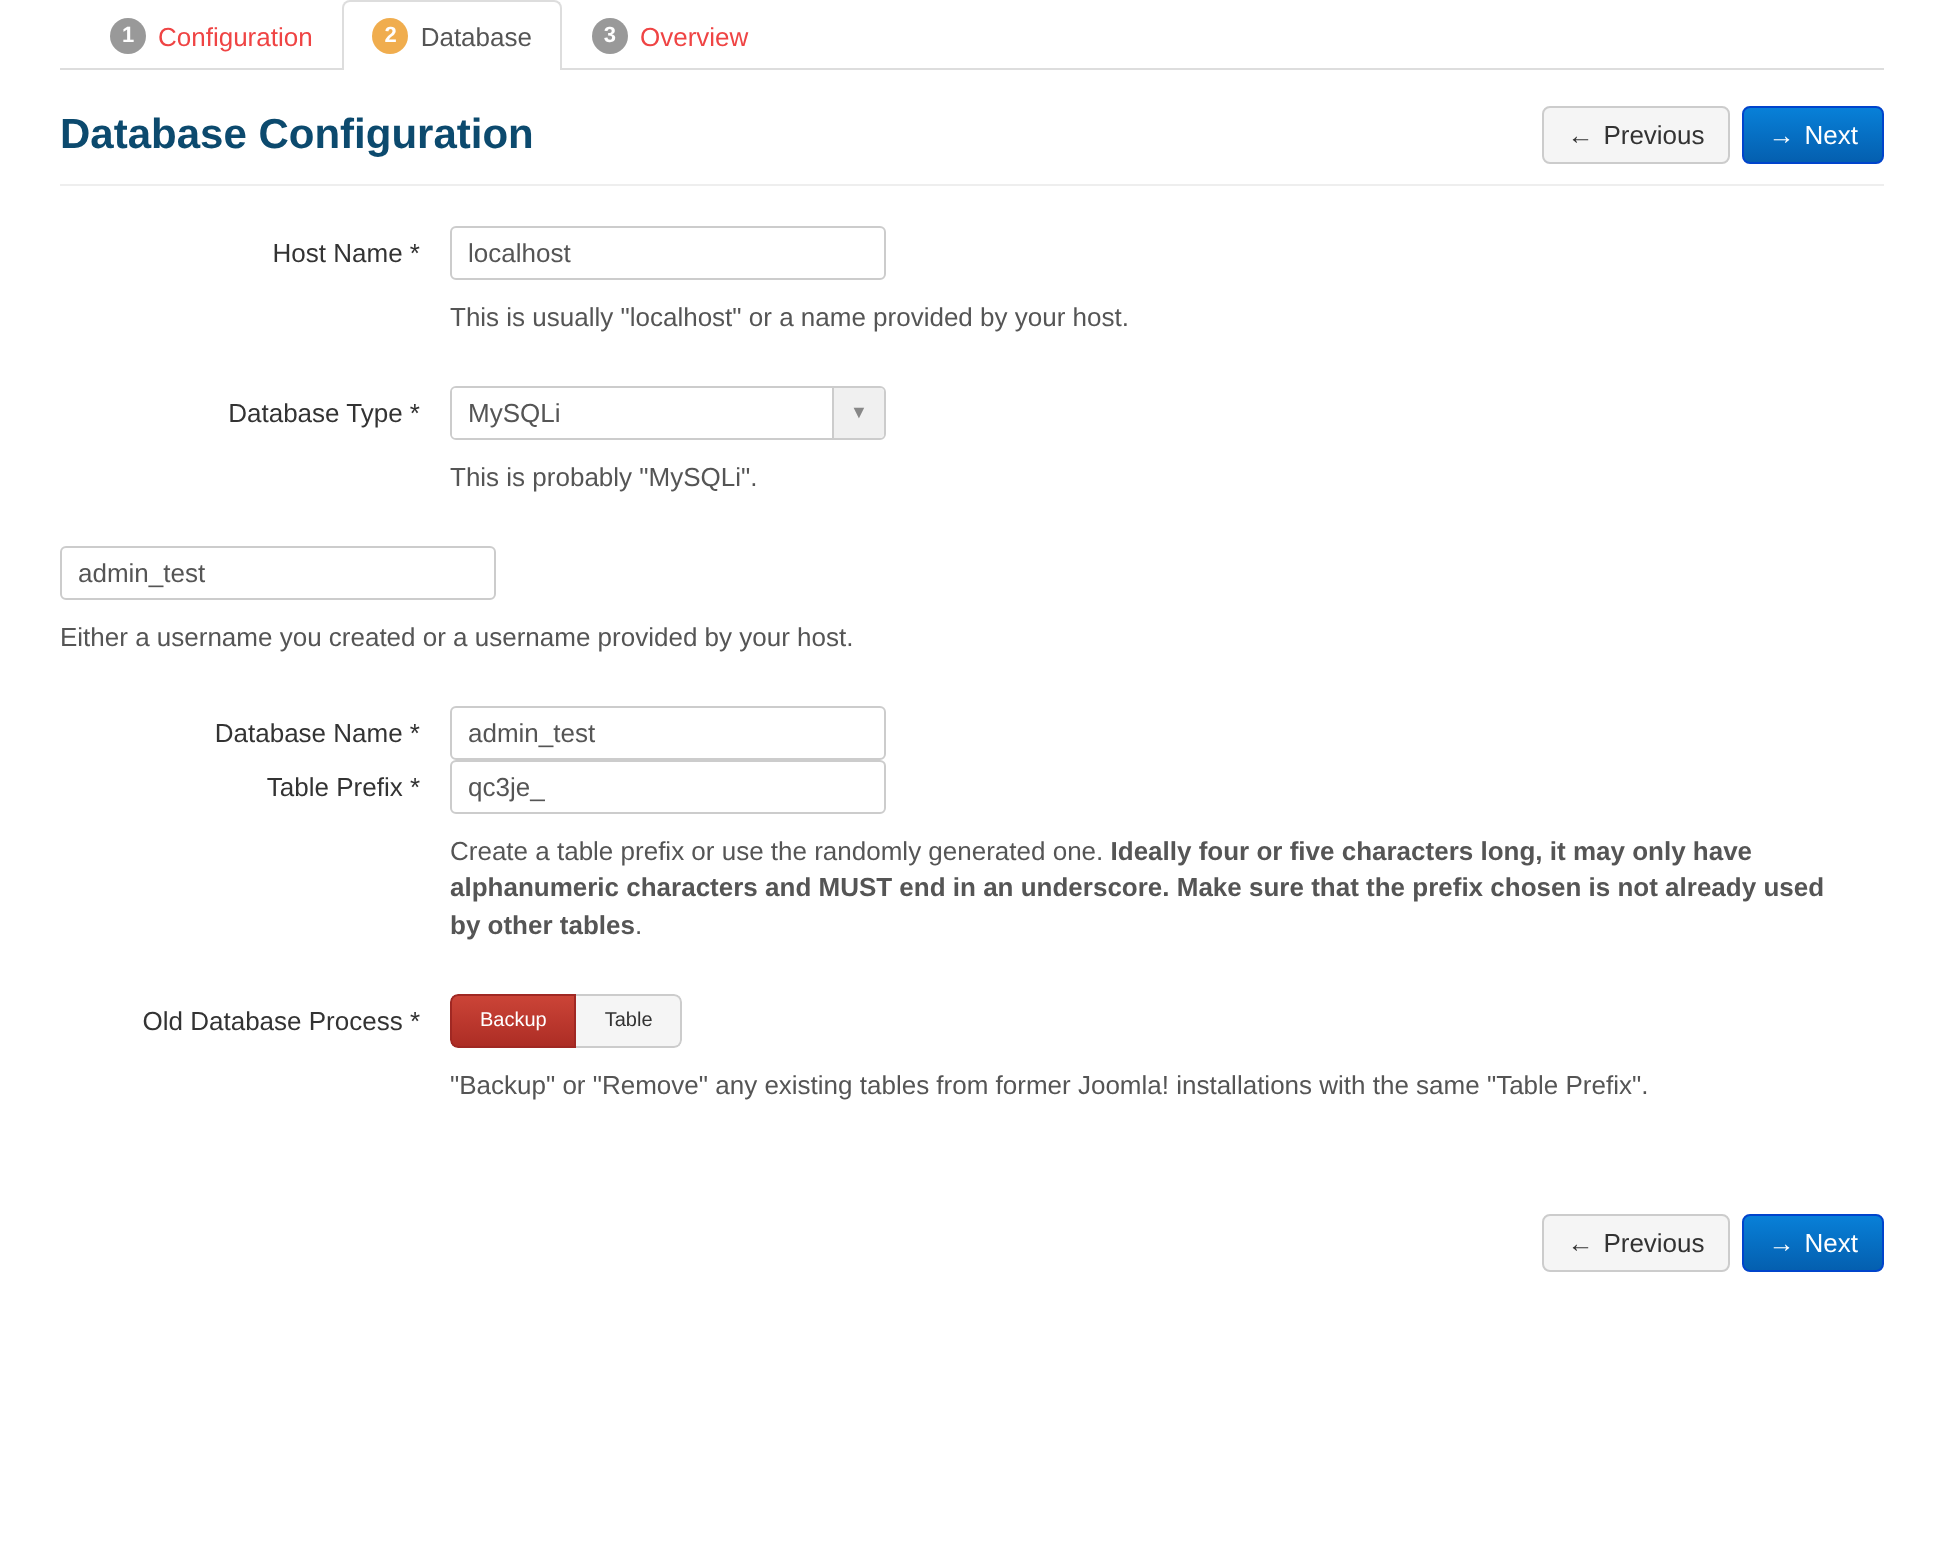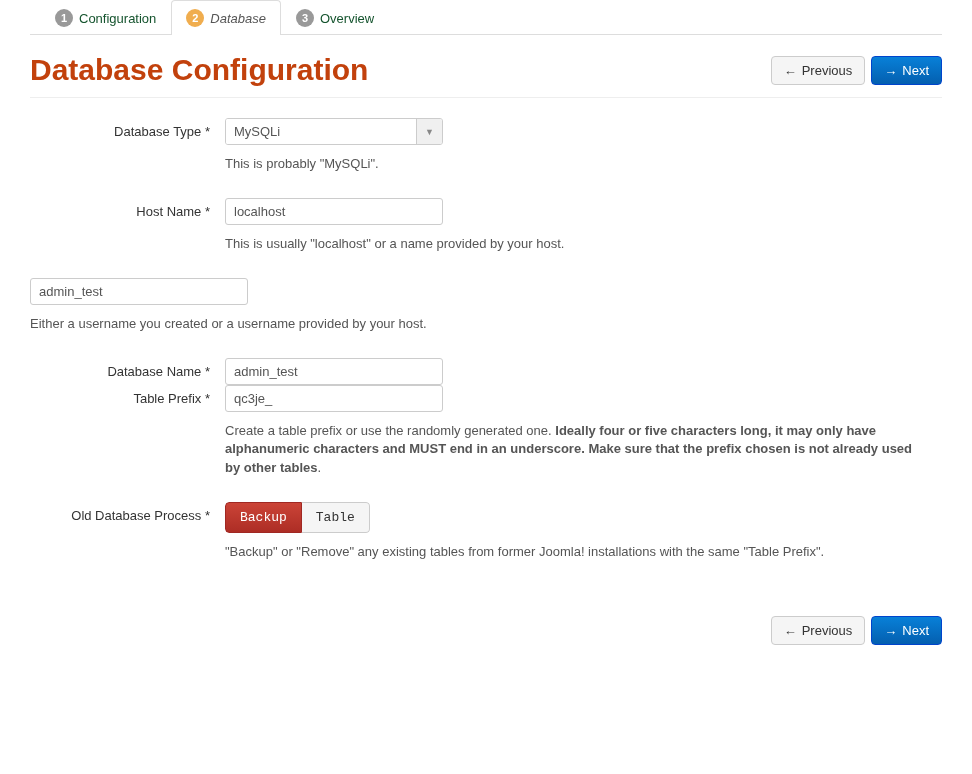--- a/index.html
+++ b/index.html
@@ -3,41 +3,41 @@
 <meta charset="utf-8">
 <style>
 * { box-sizing: border-box; margin: 0; padding: 0; }
 body { font-family: Arial, Helvetica, sans-serif; font-size: 13px; color: #555; background: #fff; width: 972px; }
 .container { padding: 0 30px 30px 30px; }
 .tabs { display: flex; border-bottom: 1px solid #ddd; padding-left: 10px; }
 .tab { display: flex; align-items: center; padding: 8px 14px; cursor: pointer; border: 1px solid transparent; border-bottom: none; border-radius: 4px 4px 0 0; margin-bottom: -1px; }
 .tab.active { border-color: #ddd; background: #fff; }
 .tab-badge { display: inline-flex; align-items: center; justify-content: center; width: 18px; height: 18px; border-radius: 9px; background: #999; color: #fff; font-size: 11px; font-weight: bold; margin-right: 6px; }
 .tab.active .tab-badge { background: #f0ad4e; }
-.tab-label { color: #14532d; font-size: 13px; }
-.tab.active .tab-label { color: #555; font-style: italic; }
+.tab-label { color: #ef4444; font-size: 13px; }
+.tab.active .tab-label { color: #555; }
 .header-row { display: flex; justify-content: space-between; align-items: center; margin-top: 18px; padding-bottom: 10px; border-bottom: 1px solid #eee; }
-h1 { font-size: 30px; font-weight: bold; color: #c2410c; }
+h1 { font-size: 21px; font-weight: bold; color: #0c4a6e; }
 .btn-group { display: flex; gap: 6px; }
 .btn { display: inline-flex; align-items: center; padding: 6px 12px; border-radius: 4px; border: 1px solid #ccc; background: #f5f5f5; color: #333; font-size: 13px; cursor: pointer; }
 .btn-primary { background: #006dcc; background: linear-gradient(#0880d8,#045faf); border-color: #0044cc; color: #fff; }
 .btn .arrow { margin-right: 5px; font-weight: bold; }
 .btn-primary .arrow { margin-right: 5px; }
 .form { margin-top: 20px; }
 .form-row { display: flex; margin-bottom: 0; }
 .form-label { width: 195px; text-align: right; padding-right: 15px; padding-top: 6px; color: #333; font-size: 13px; }
 .form-control-wrap { flex: 1; max-width: 700px; }
 .form-input { width: 218px; padding: 5px 8px; border: 1px solid #ccc; border-radius: 3px; font-size: 13px; color: #555; background: #fff; }
 .select-wrap { display: inline-flex; border: 1px solid #ccc; border-radius: 3px; overflow: hidden; }
 .select-display { width: 190px; padding: 5px 8px; font-size: 13px; color: #555; background: #fff; }
 .select-arrow { width: 26px; display: flex; align-items: center; justify-content: center; background: #f0f0f0; border-left: 1px solid #ccc; color: #888; font-size: 9px; }
 .help-text { margin-top: 10px; margin-bottom: 24px; color: #555; font-size: 13px; line-height: 1.45; }
 .help-text .bold, .help-strong { font-weight: bold; }
 .btn-toggle-group { display: inline-flex; border-radius: 4px; overflow: hidden; }
-.btn-toggle { padding: 7px 14px; border: 1px solid #ccc; background: #f5f5f5; color: #333; font-size: 13px; cursor: pointer; font-family: Liberation Mono, monospace; }
+.btn-toggle { padding: 7px 14px; border: 1px solid #ccc; background: #f5f5f5; color: #333; font-size: 10px; cursor: pointer; }
 .btn-toggle.active { background: #bd362f; background: linear-gradient(#cb4437,#ad2d25); border-color: #a02823; color: #fff; }
 .btn-toggle:first-child { border-radius: 4px 0 0 4px; }
 .btn-toggle:last-child { border-radius: 0 4px 4px 0; border-left: none; }
 .footer-row { display: flex; justify-content: flex-end; margin-top: 30px; }
 </style>
 </head>
 <body>
 
 <div class="container">
 
@@ -66,35 +66,35 @@
       <button class="btn btn-primary">
         <span class="arrow">→</span>
         <span>Next</span>
       </button>
     </div>
   </div>
 
   <div class="form">
 
     <div class="form-row">
+      <div class="form-label">Host Name *</div>
+      <div class="form-control-wrap">
+        <input class="form-input" value="localhost" style="">
+        <div class="help-text">This is usually "localhost" or a name provided by your host.</div>
+      </div>
+    </div>
+
+    <div class="form-row">
       <div class="form-label">Database Type *</div>
       <div class="form-control-wrap">
         <div class="select-wrap">
           <div class="select-display">MySQLi</div>
           <div class="select-arrow">▼</div>
         </div>
         <div class="help-text">This is probably "MySQLi".</div>
-      </div>
-    </div>
-
-    <div class="form-row">
-      <div class="form-label">Host Name *</div>
-      <div class="form-control-wrap">
-        <input class="form-input" value="localhost" style="">
-        <div class="help-text">This is usually "localhost" or a name provided by your host.</div>
       </div>
     </div>
 
     <div class="form-row">
       <div class="form-control-wrap">
         <input class="form-input" value="admin_test" style="">
         <div class="help-text">Either a username you created or a username provided by your host.</div>
       </div>
     </div>
 

